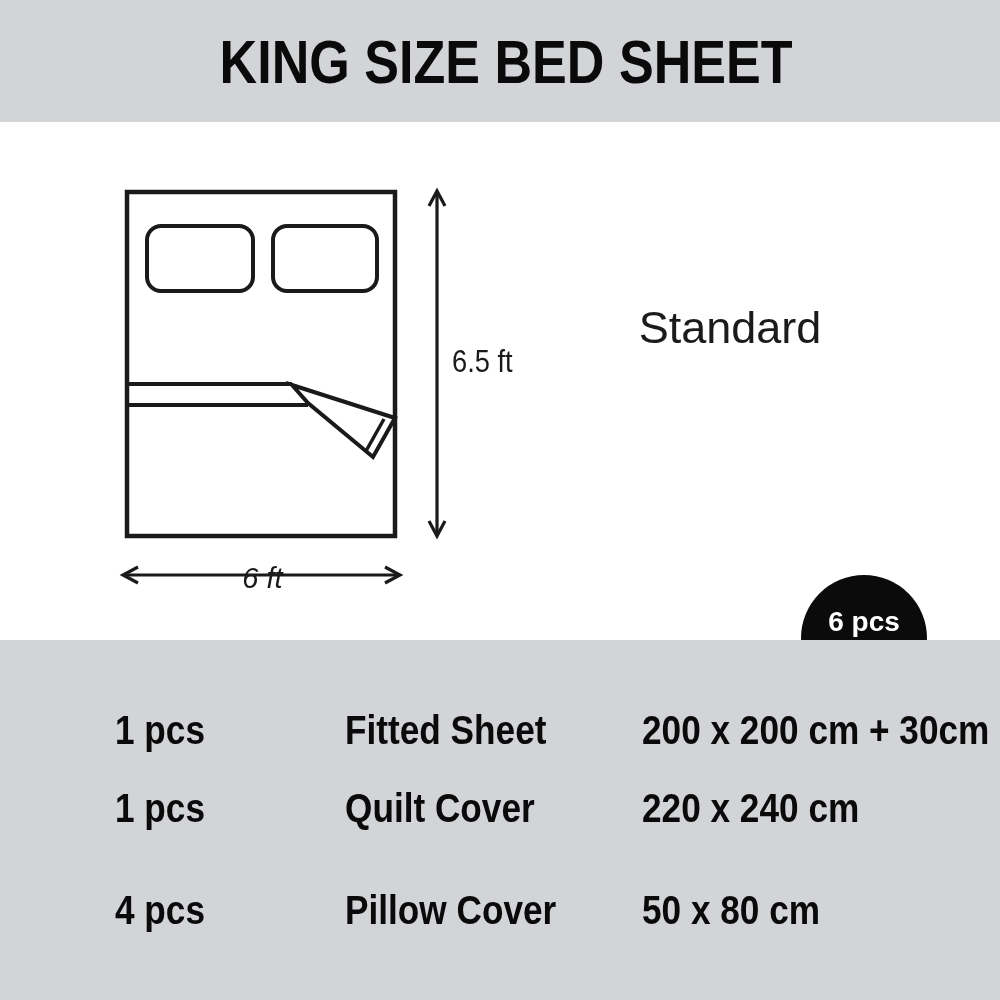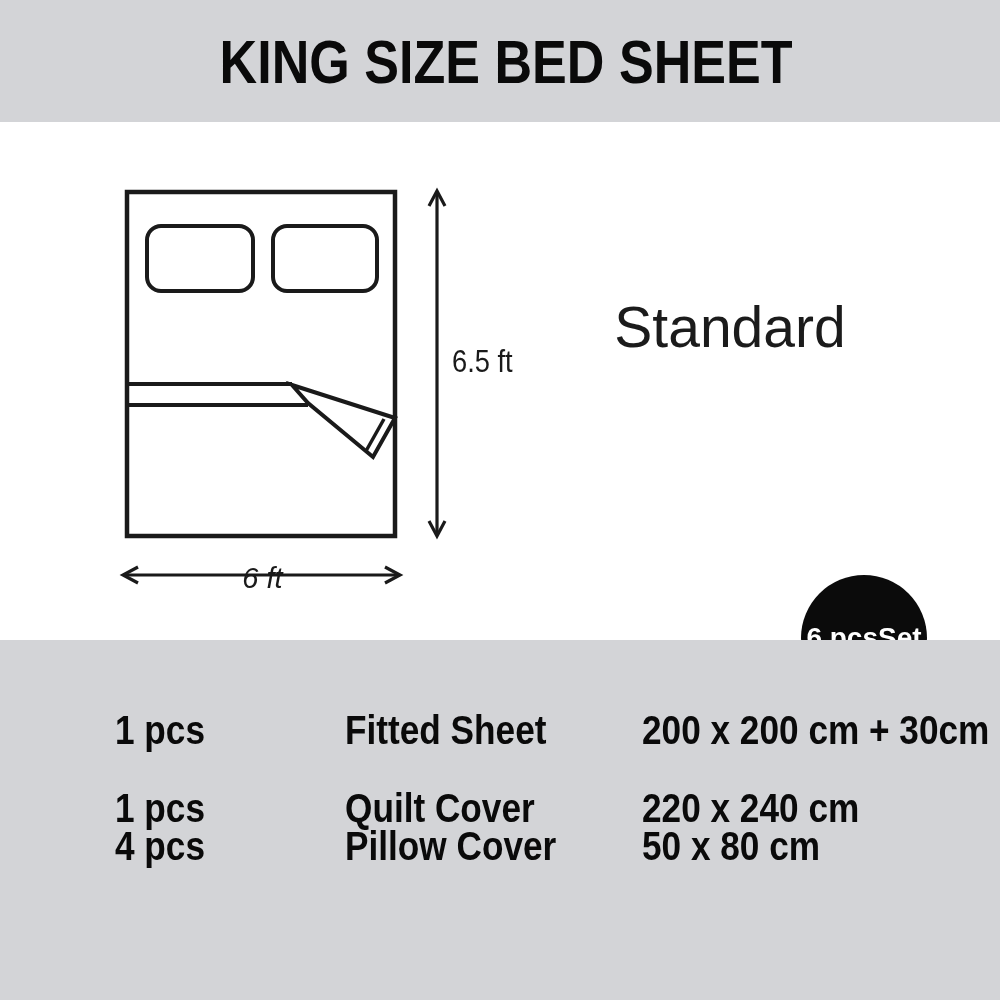--- a/index.html
+++ b/index.html
@@ -50,47 +50,48 @@
     text-align: center;
     font-size: 29px;
     font-style: italic;
   }
 
   .caption {
     position: absolute;
     left: 535px; top: 303px;
     width: 390px;
     text-align: center;
-    font-size: 57px;
+    font-size: 45px;
     line-height: 49px;
     color: #1b1b1b;
   }
 
   
   .badge {
     position: absolute;
     left: 801px; top: 575px;
     width: 126px; height: 126px;
     border-radius: 50%;
     background: #0b0b0b;
     color: #ffffff;
     display: flex;
+    flex-direction: column;
     align-items: center;
     justify-content: center;
     font-size: 28px;
     font-weight: bold;
     line-height: 32px;
     text-align: center;
   }
 
   
   .row { position: absolute; left: 0; width: 888px; height: 50px; }
   .row-1 { top: 710px; }
   .row-2 { top: 788px; }
-  .row-3 { top: 826px; }
+  .row-3 { top: 890px; }
   .cell {
     position: absolute;
     display: inline-block;
     font-size: 40px;
     font-weight: bold;
     line-height: 40px;
     white-space: nowrap;
     transform: scaleX(0.88);
     transform-origin: left center;
     color: #0a0a0a;

